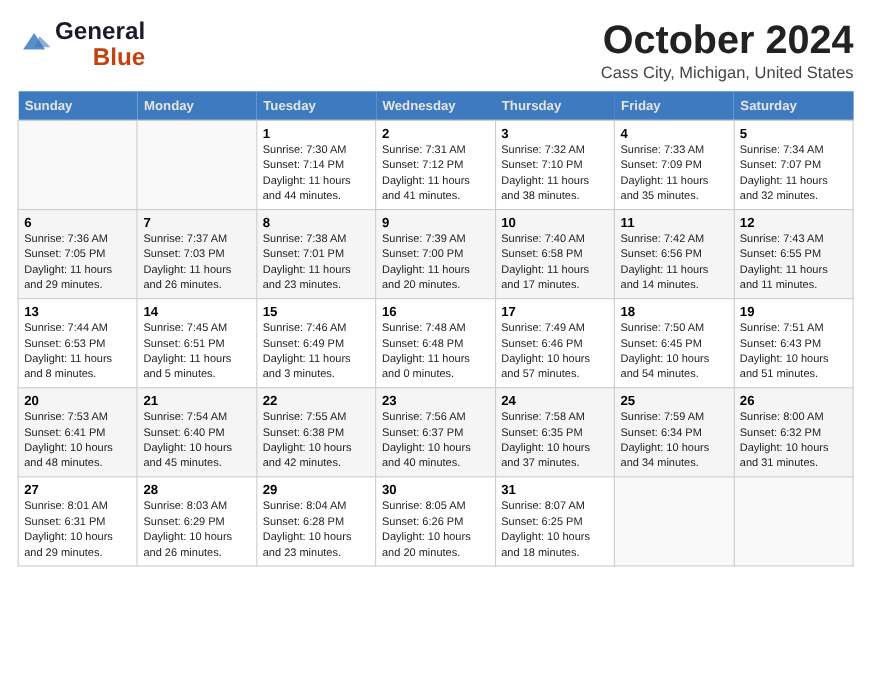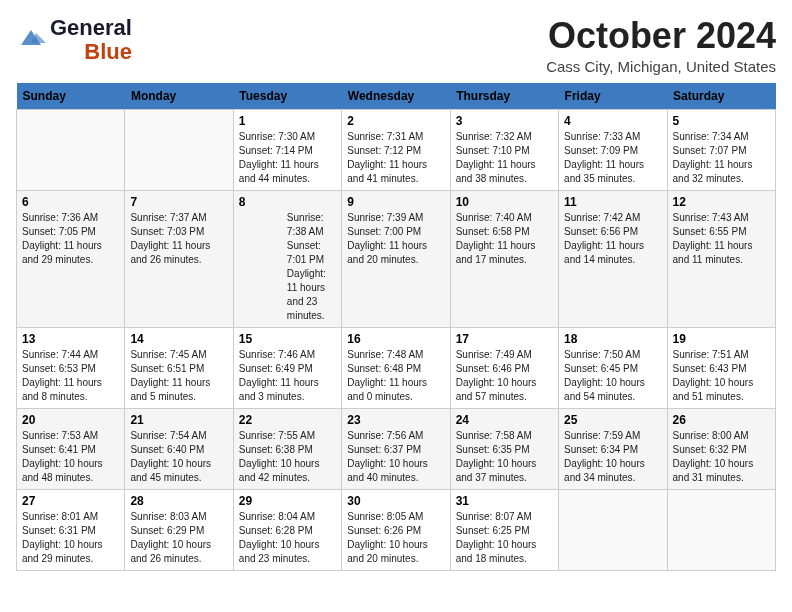--- a/index.html
+++ b/index.html
@@ -46,21 +46,21 @@
       color: #444;
       margin-top: 2px;
     }
     table {
       width: 100%;
       border-collapse: collapse;
       font-size: 11px;
     }
     thead tr th {
       background: #3d7abf;
-      color: #000000;
+      color: #e5e5e5;
       text-align: left;
       padding: 6px 6px;
       font-size: 12px;
       font-weight: bold;
     }
     tbody tr td {
       border: 1px solid #ccc;
       vertical-align: top;
       padding: 4px 5px;
       height: 80px;
@@ -167,21 +167,21 @@
         </td>
         <td>
           <span class="day-number">7</span>
           <div class="day-info" style="white-space: pre-wrap;">Sunrise: 7:37 AM
 Sunset: 7:03 PM
 Daylight: 11 hours
 and 26 minutes.</div>
         </td>
         <td>
           <span class="day-number">8</span>
-          <div class="day-info" style="white-space: pre-wrap; margin-left: 48px;">Sunrise: 7:38 AM
+          <div class="day-info" style="white-space: pre-wrap;">Sunrise: 7:38 AM
 Sunset: 7:01 PM
 Daylight: 11 hours
 and 23 minutes.</div>
         </td>
         <td>
           <span class="day-number">9</span>
           <div class="day-info" style="white-space: pre-wrap;">Sunrise: 7:39 AM
 Sunset: 7:00 PM
 Daylight: 11 hours
 and 20 minutes.</div>

